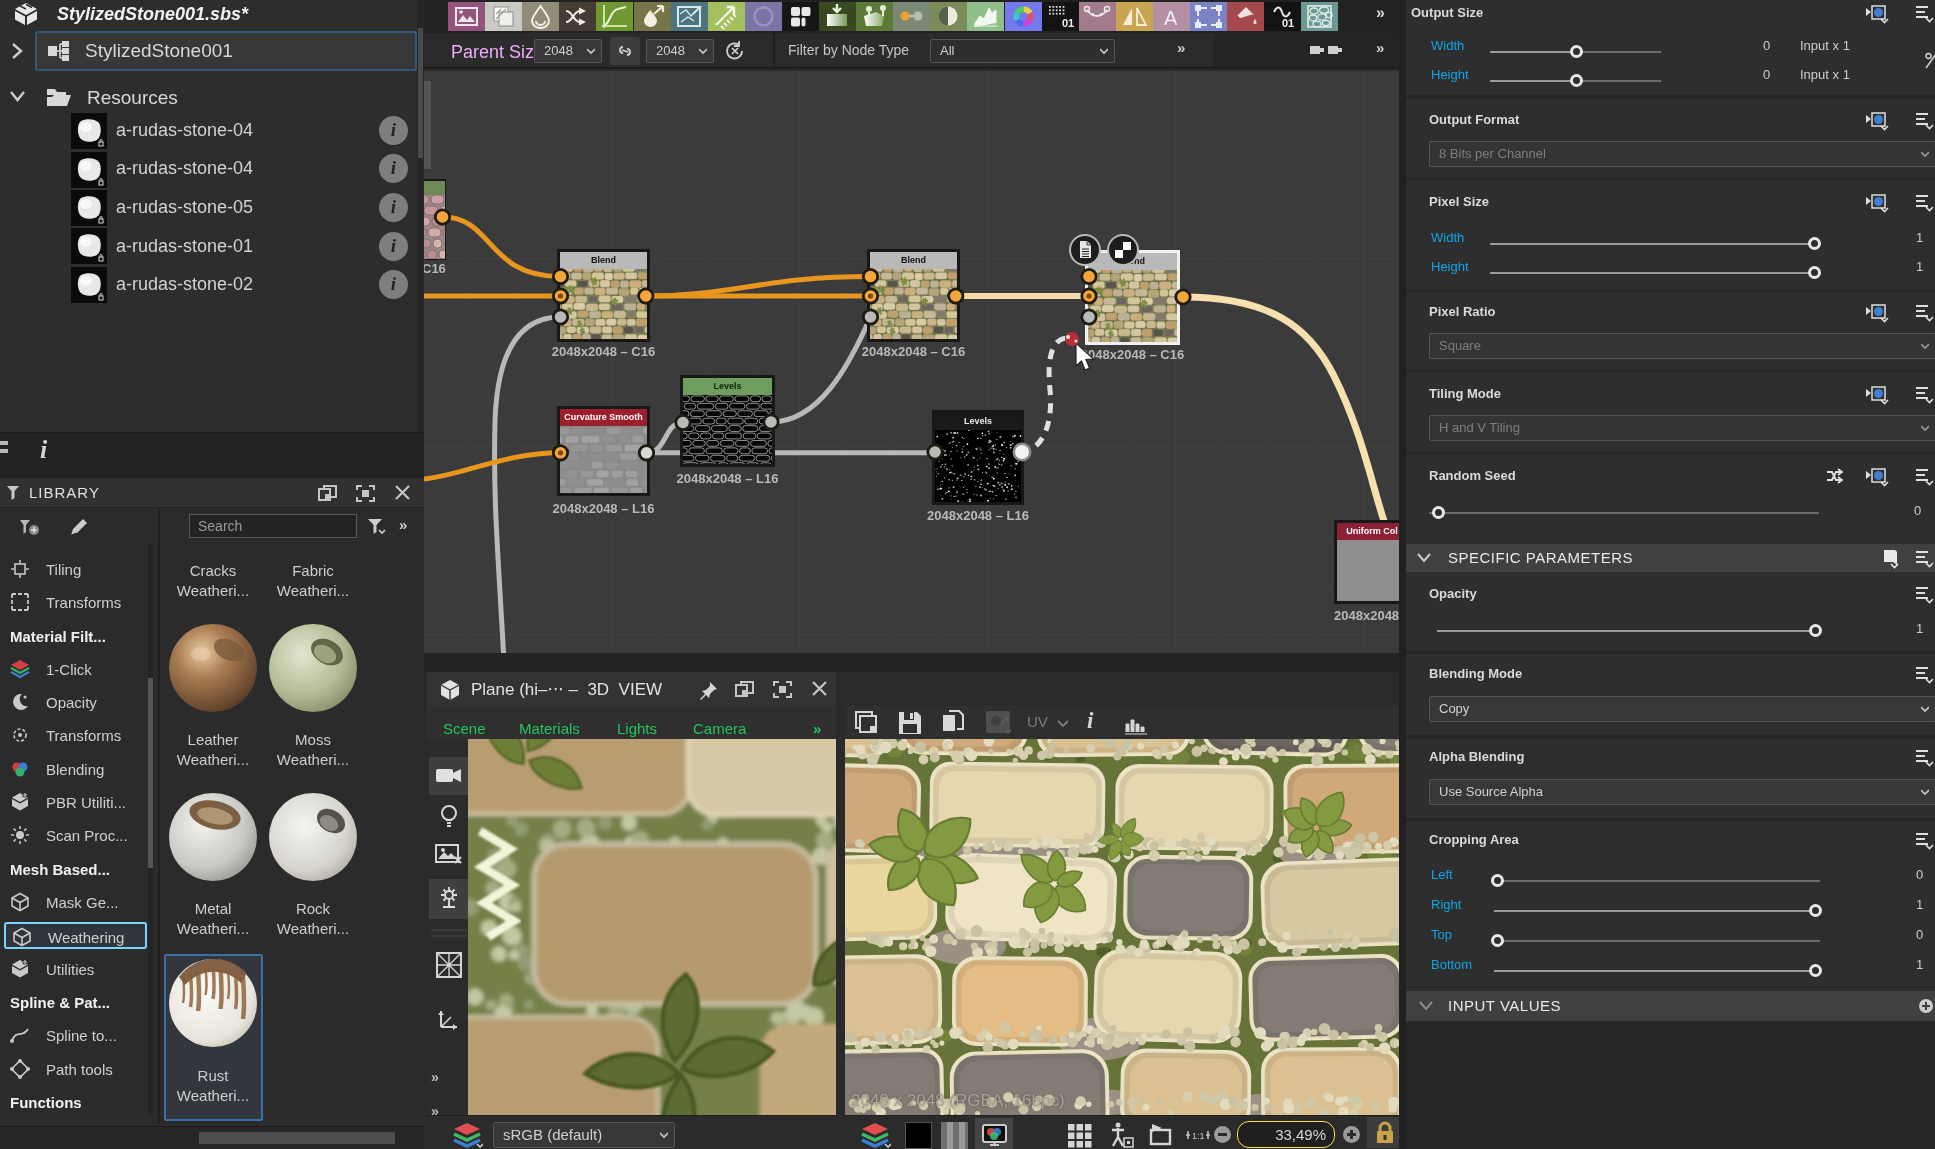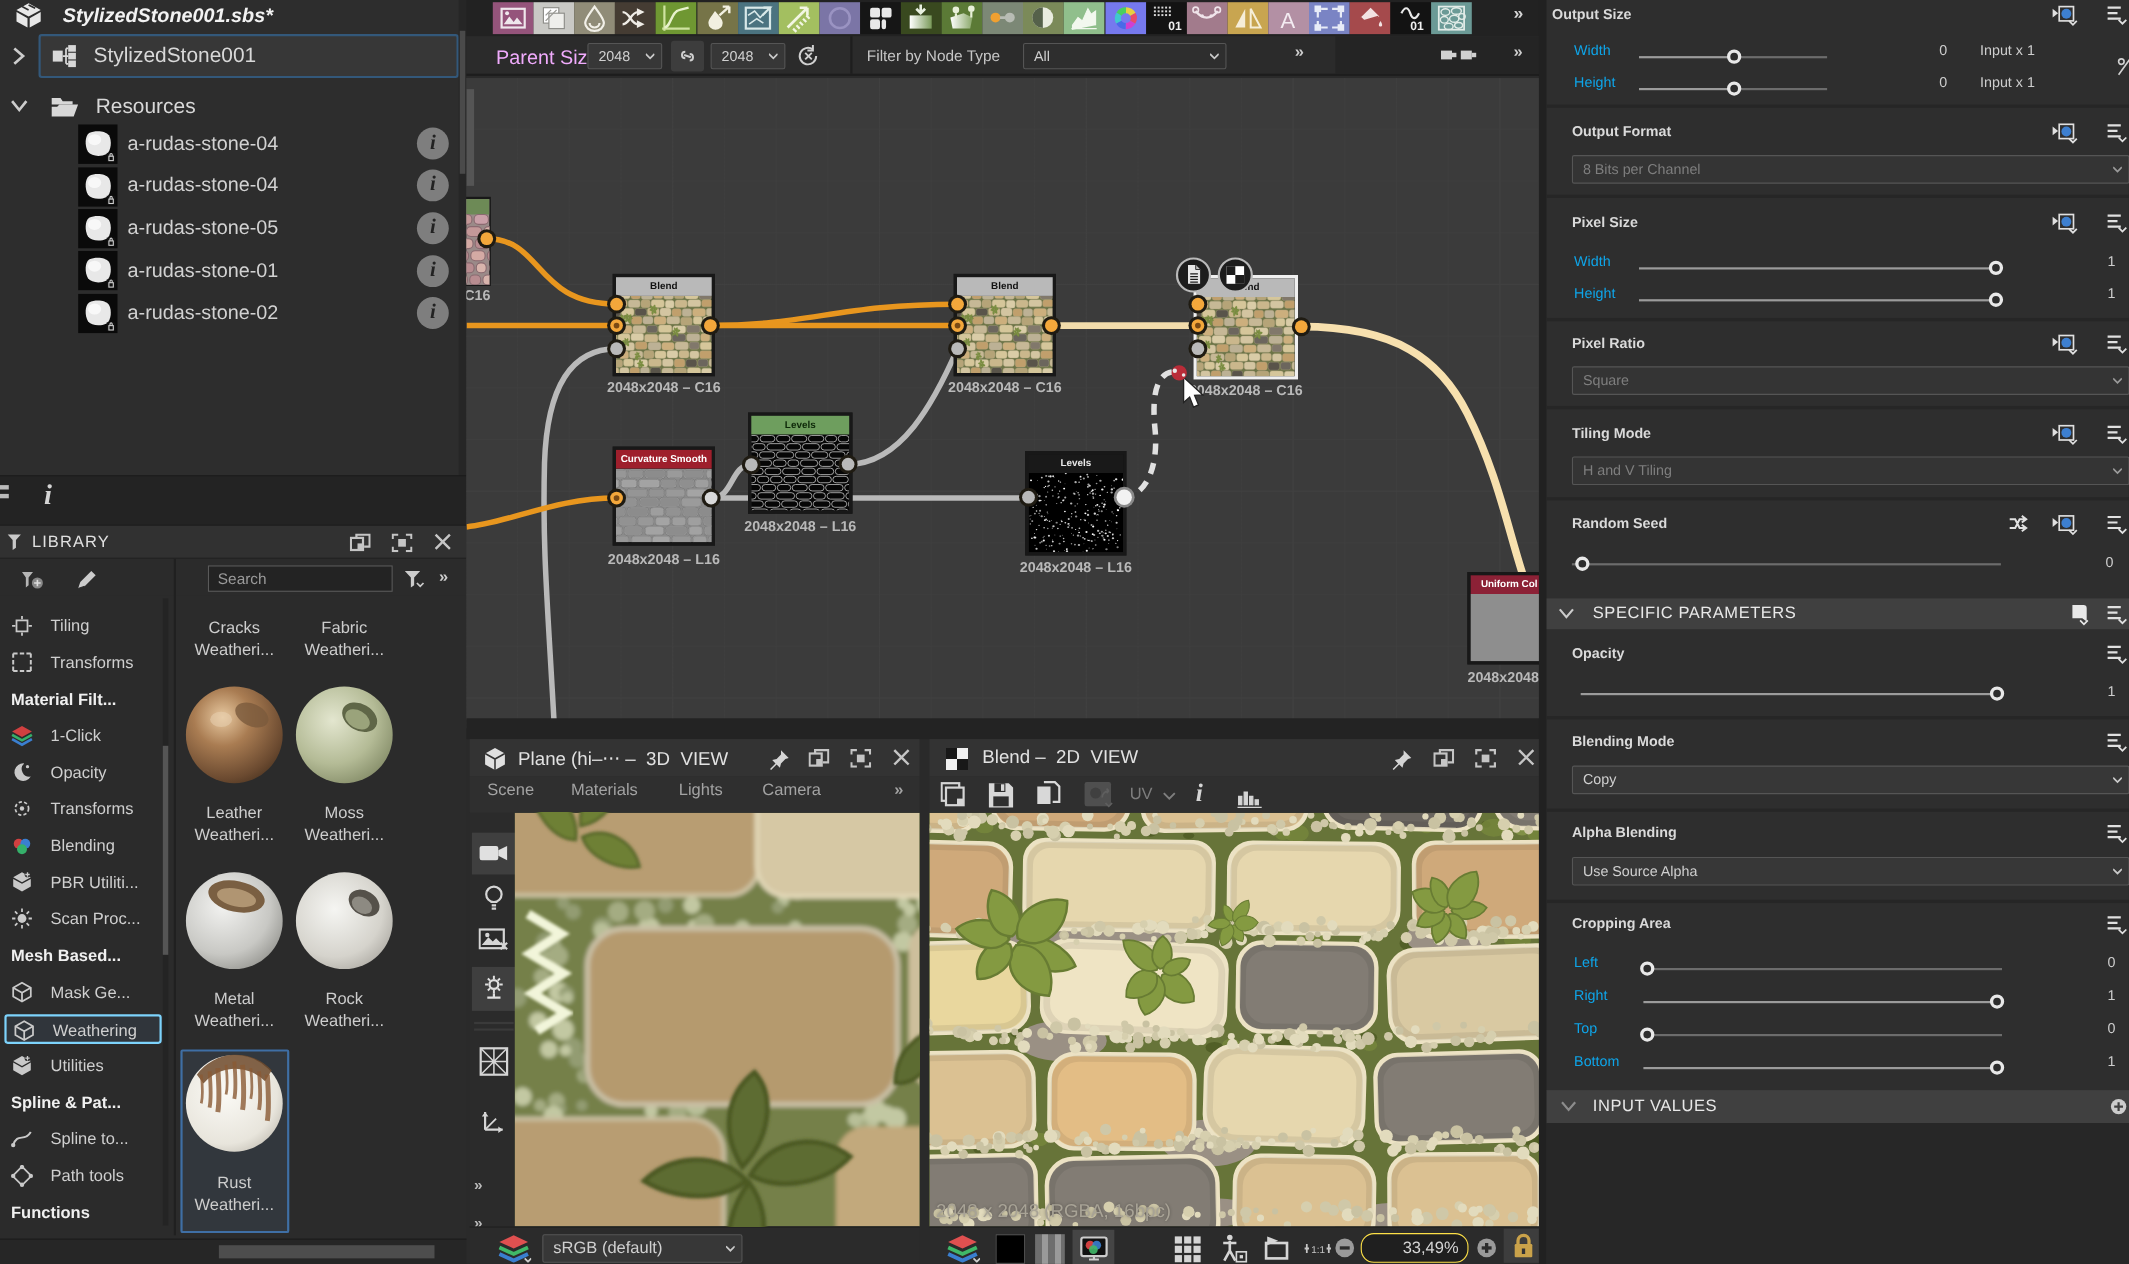--- a/index.html
+++ b/index.html
@@ -29,21 +29,21 @@
   #toolbar2 { left:424px; top:33px; width:981px; height:36px; background:#2b2b2b; border-bottom:2px solid #1d1d1d; }
   .tbi { position:absolute; top:2px; width:37px; height:29px; }
   
   #graph { left:424px; top:71px; width:981px; height:591px; background:#3b3b3b; overflow:hidden; }
   .nodelabel { position:absolute; font-size:13px; font-weight:bold; color:#b9b9b9; text-align:center; white-space:nowrap; }
   .node { position:absolute; background:#181818; }
   
   #view3d { left:427px; top:672px; width:409px; height:477px; background:#2b2b2b; }
   #view2d { left:845px; top:672px; width:555px; height:477px; background:#2b2b2b; }
   .vtitle { position:absolute; left:0; top:0; right:0; height:34px; background:#333333; color:#e2e2e2; font-size:17px; }
-  .menuitem { font-size:15px; color:#a3a3a3; position:absolute; top:4px; }
+  .menuitem { font-size:15px; color:#22c55e; position:absolute; top:14px; }
   
   .librow { position:absolute; left:4px; width:143px; height:27px; font-size:15px; color:#cfcfcf; line-height:27px; }
   .librow .ic { position:absolute; left:6px; top:3px; width:20px; height:20px; }
   .librow .tx { position:absolute; left:42px; top:0; }
   .libhead { position:absolute; left:10px; width:140px; height:27px; font-size:15px; font-weight:bold; color:#f0f0f0; line-height:27px; }
   .sphlabel { position:absolute; width:110px; text-align:center; font-size:15px; color:#cdcdcd; line-height:20px; }
 </style>
 </head>
 <body>
 <svg width="0" height="0" style="position:absolute">
@@ -2633,43 +2633,20 @@
         <path d="M1 18 l13 6 13 -6" stroke="#3a7fd0" stroke-width="3.5" fill="none"></path>
         <path d="M24 22 l3 3 3 -3" stroke="#cccccc" stroke-width="1.6" fill="none"></path>
       </svg>
   <div class="dd" style="left:66px;top:6px;width:182px;height:26px;line-height:24px;font-size:15px">sRGB (default)<svg class="chev" viewBox="0 0 8 8">
           <path d="M0 2 l4 4 l4-4" stroke="#c9c9c9" stroke-width="1.6" fill="none"></path>
         </svg></div>
 </div>
   </div>
 
 <div id="view2d" class="abs">
-<div class="vtitle">
- <svg class="abs" style="left:14px;top:7px" width="22" height="22" viewBox="0 0 22 22">
-        <rect x="1" y="1" width="20" height="20" fill="#f0f0f0"></rect>
-        <rect x="1" y="1" width="10" height="10" fill="#181818"></rect>
-        <rect x="11" y="11" width="10" height="10" fill="#181818"></rect>
-      </svg>
- <div class="abs" style="left:48px;top:7px;font-size:17px;color:#e2e2e2">Blend – &nbsp;2D&nbsp; VIEW</div>
- <svg class="abs" style="left:420px;top:8px" width="20" height="20" viewBox="0 0 20 20">
-        <path d="M11 2 l7 7 -3 1 -4 4 -1 4 -3 -3 -5 5 -1 -1 5 -5 -3 -3 4 -1 4 -4 z" fill="#d5d5d5"></path>
-      </svg>
- <svg class="abs" style="left:458px;top:9px" width="19" height="17" viewBox="0 0 19 17">
-        <rect x="1" y="4" width="11" height="11" fill="none" stroke="#c5c5c5" stroke-width="2"></rect>
-        <path d="M6 4 V1 H18 V12 H13" fill="none" stroke="#c5c5c5" stroke-width="2"></path>
-        <rect x="7" y="9" width="5" height="6" fill="#c5c5c5"></rect>
-      </svg>
- <svg class="abs" style="left:496px;top:9px" width="19" height="17" viewBox="0 0 19 17">
-        <path d="M1 5 V1 H6 M13 1 H18 V5 M18 12 V16 H13 M6 16 H1 V12" fill="none" stroke="#c5c5c5" stroke-width="2"></path>
-        <rect x="6" y="5" width="7" height="7" fill="#c5c5c5"></rect>
-      </svg>
- <svg class="abs" style="left:534px;top:8px" width="17" height="17" viewBox="0 0 17 17">
-        <path d="M2 2 L15 15 M15 2 L2 15" stroke="#c5c5c5" stroke-width="2.2"></path>
-      </svg>
-</div>
 <div class="abs" style="left:0;top:34px;width:555px;height:33px;background:#2f2f2f">
   <svg class="abs" style="left:10px;top:5px" width="26" height="24" viewBox="0 0 26 24">
         <rect x="1" y="1" width="16" height="16" fill="none" stroke="#d5d5d5" stroke-width="2"></rect>
         <rect x="5" y="5" width="16" height="16" fill="#2f2f2f" stroke="#d5d5d5" stroke-width="2"></rect>
         <rect x="15" y="15" width="6" height="6" fill="#d5d5d5"></rect>
       </svg>
   <svg class="abs" style="left:52px;top:4px" width="26" height="26" viewBox="0 0 26 26">
         <path d="M2 2 h18 l4 4 v18 h-22 z" fill="#d8d8d8"></path>
         <rect x="7" y="2" width="10" height="8" fill="#2f2f2f"></rect>
         <rect x="13" y="3" width="3" height="6" fill="#d8d8d8"></rect>

